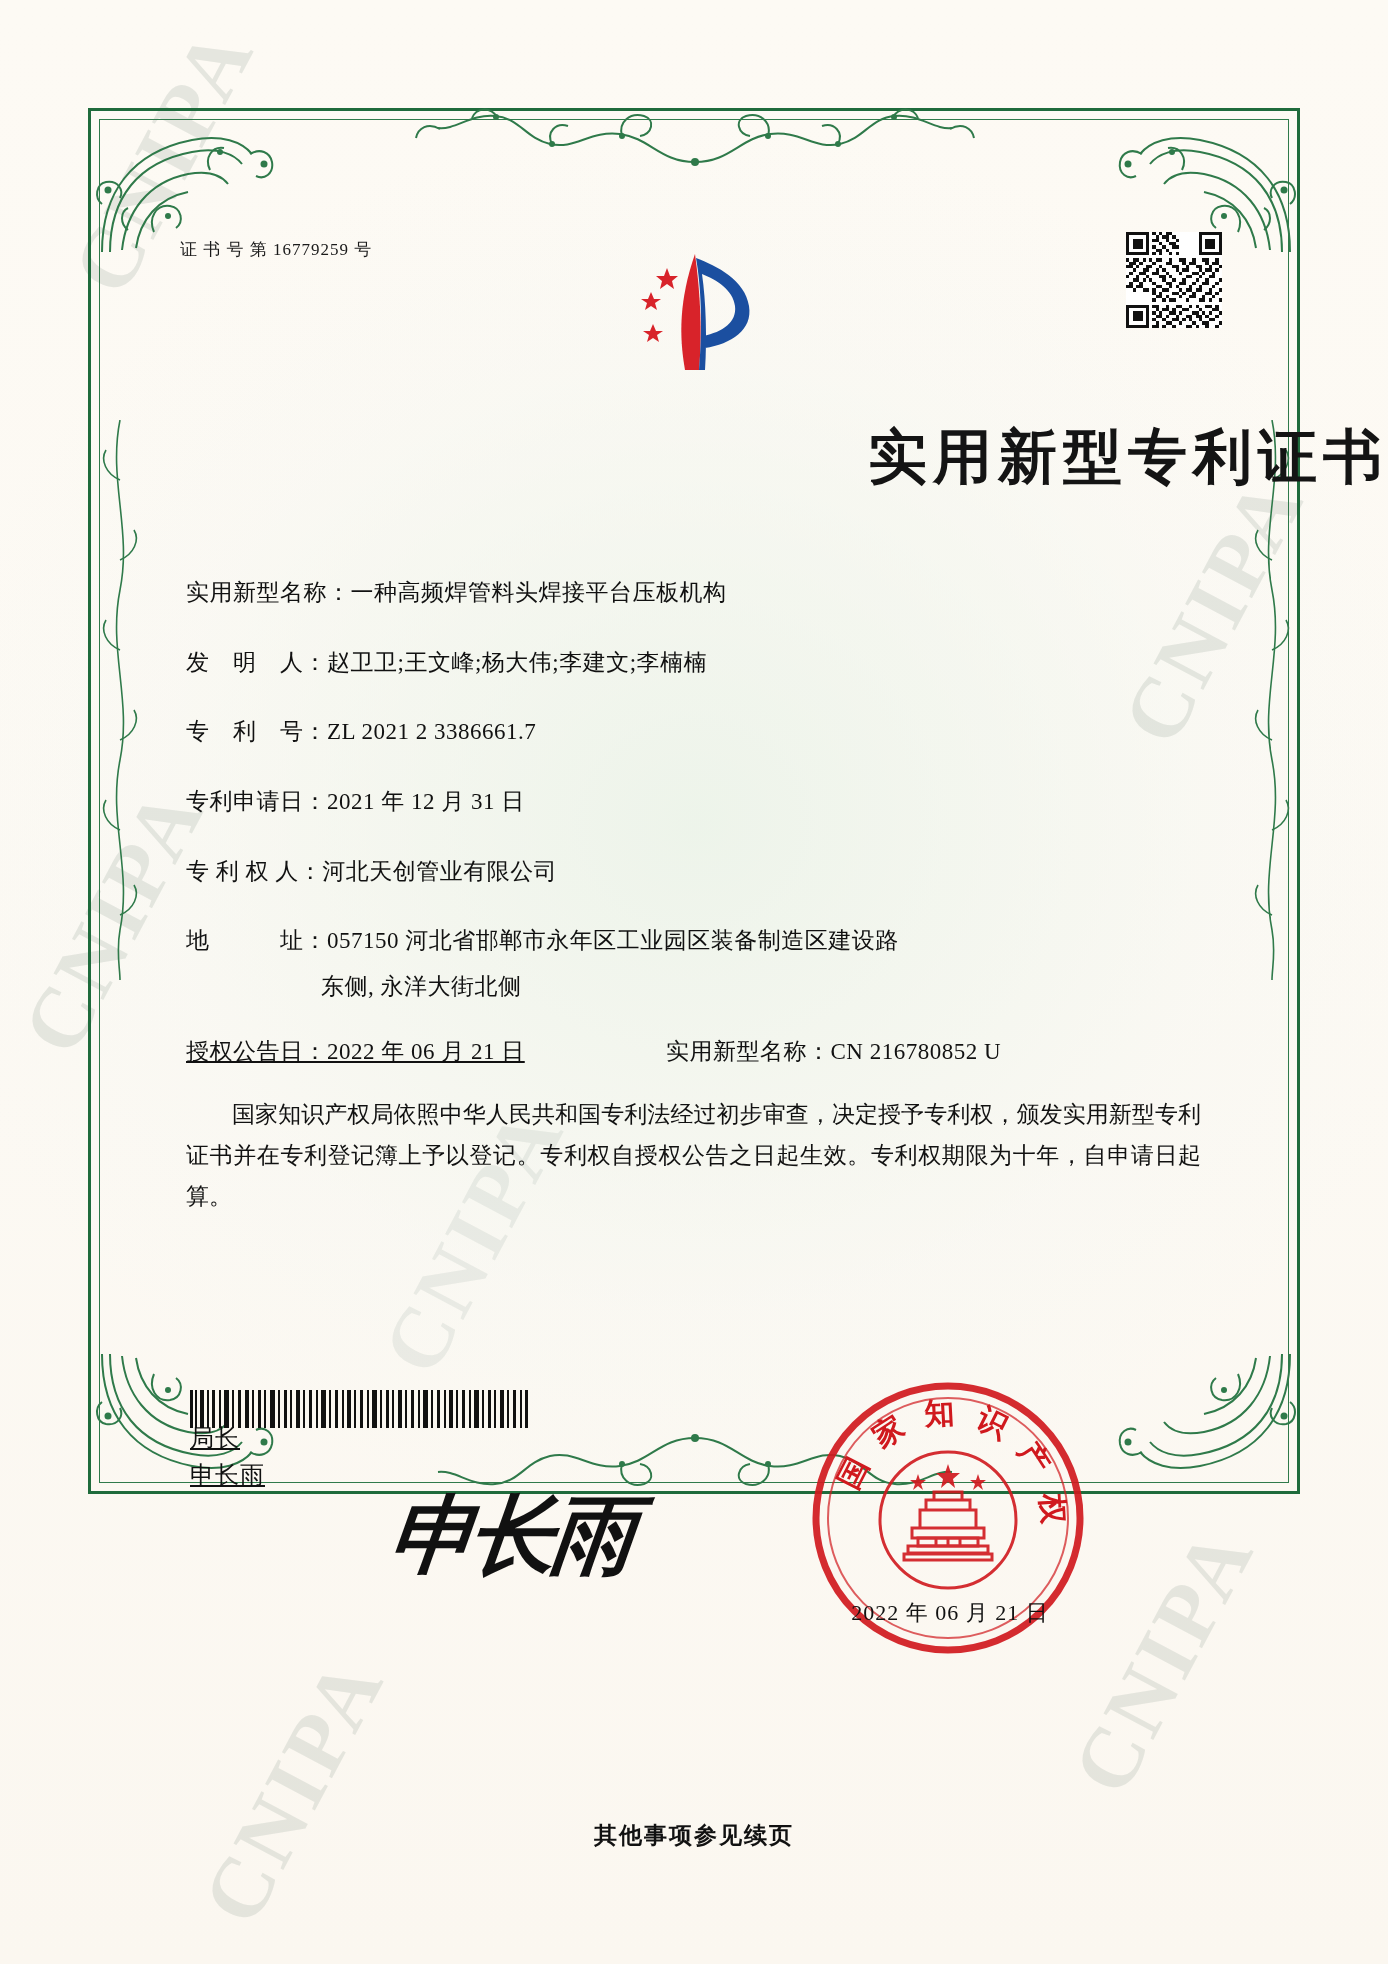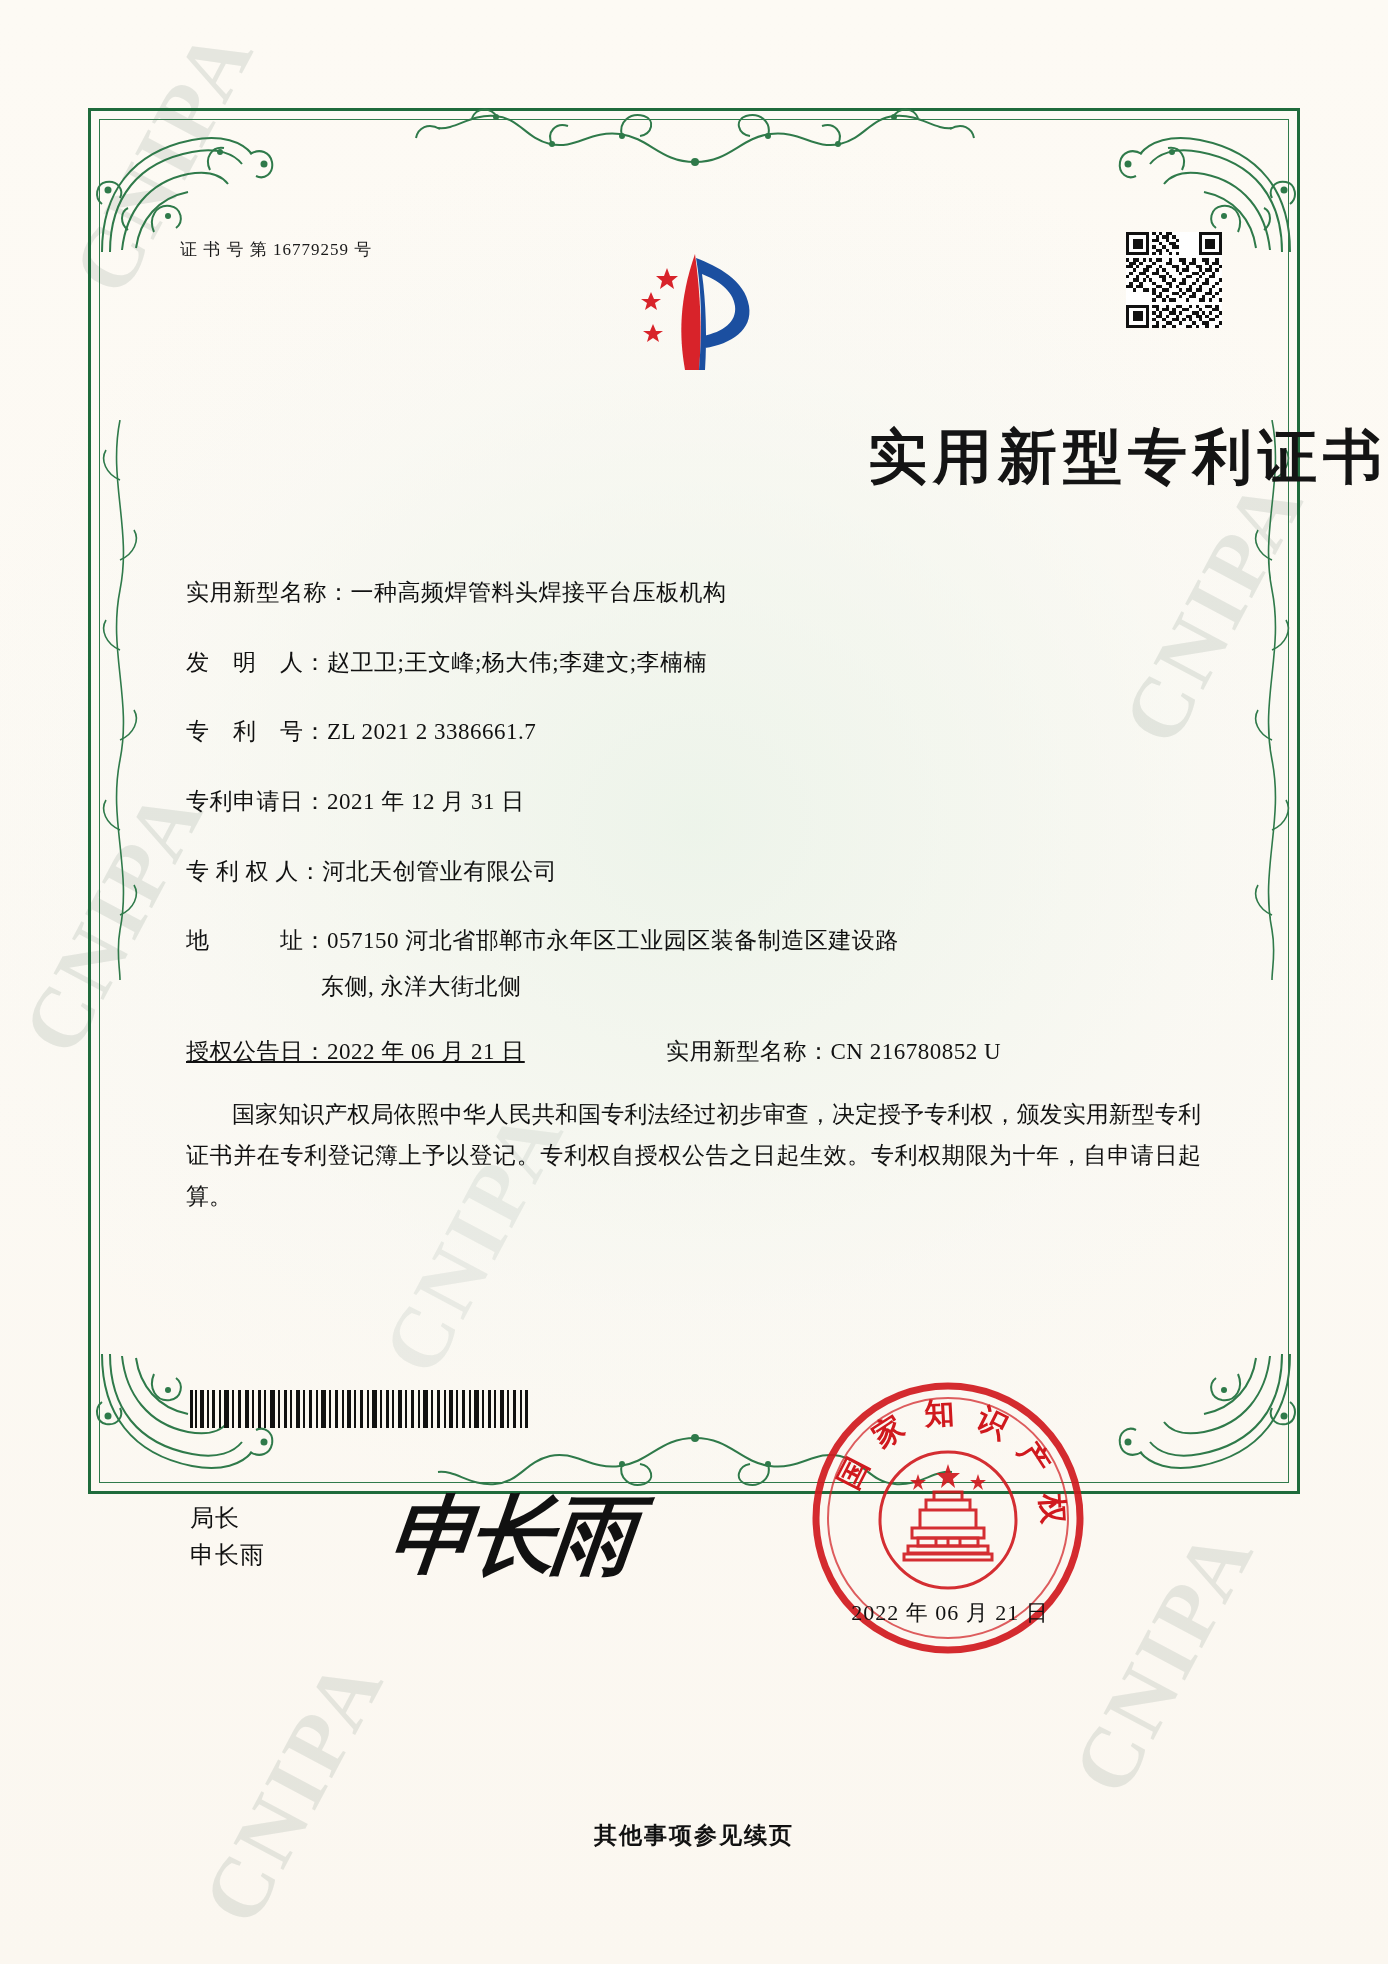--- a/index.html
+++ b/index.html
@@ -204,25 +204,26 @@
     top: 1390px;
     width: 340px;
     height: 38px;
   }
   .barcode svg { display: block; width: 100%; height: 100%; }
 
   
   .sig-label {
     position: absolute;
     left: 190px;
-    top: 1500px;
+    top: 1420px;
     font-size: 24px;
     line-height: 1.55;
     color: #111;
     letter-spacing: 1px;
+    text-decoration: underline;
   }
   .sig-script {
     position: absolute;
     left: 390px;
     top: 1478px;
     font-size: 86px;
     color: #111;
     font-family: "Liberation Serif", serif;
     font-style: italic;
     font-weight: 700;

